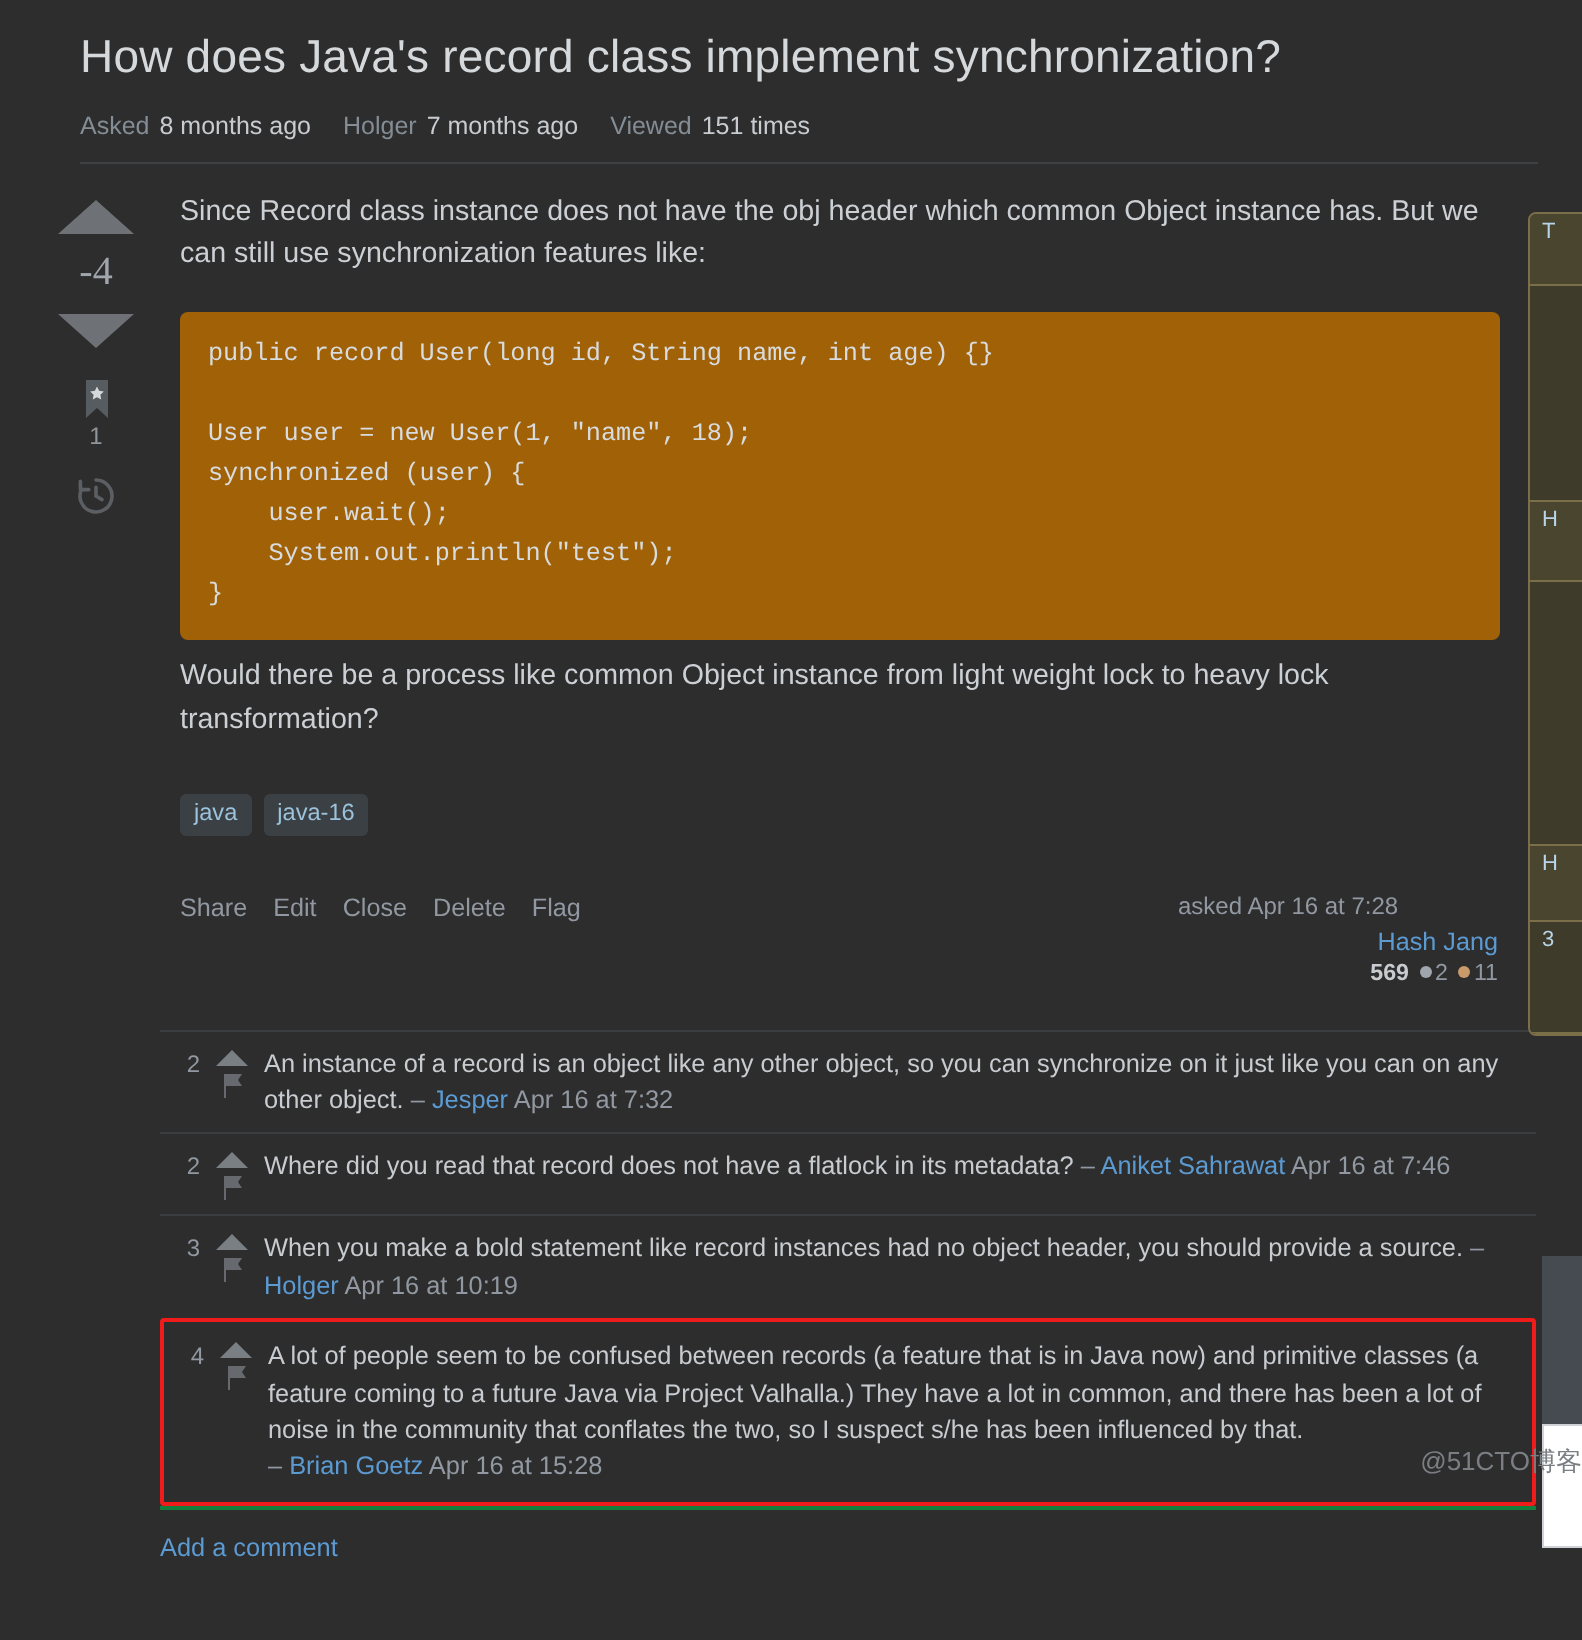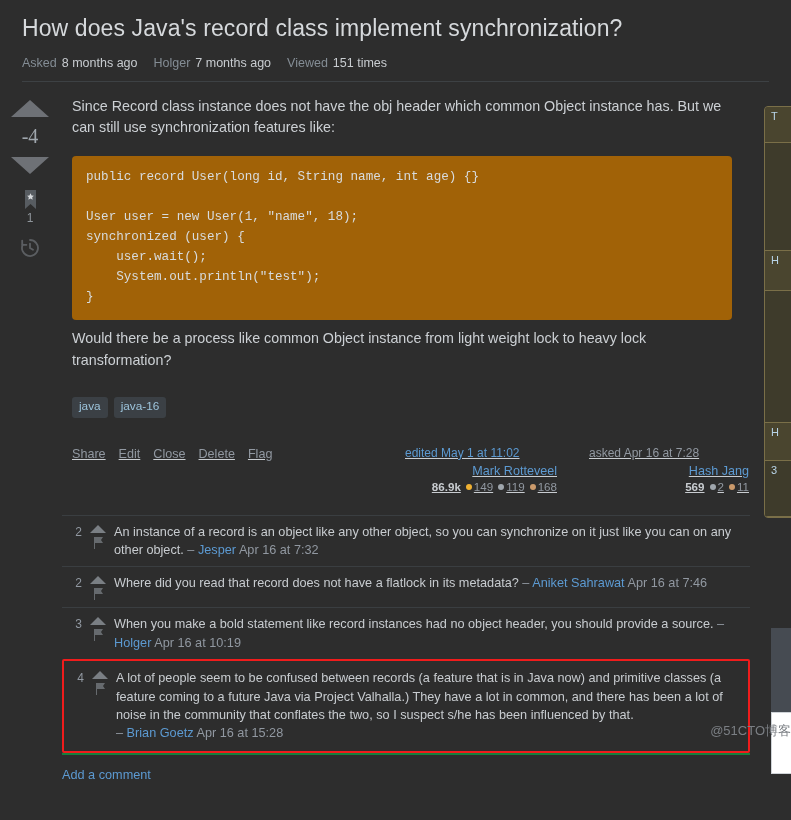--- a/index.html
+++ b/index.html
@@ -7,20 +7,21 @@
     width: 791px; height: 820px;
     background: #2d2d2d;
     font-family: "Liberation Sans", sans-serif;
     overflow: hidden;
   }
   .page {
     position: relative;
     width: 791px; height: 752px;
     background: #2d2d2d;
     color: #c8ccd0;
+    padding-left: 18px;
   }
 
   
   .qheader { padding: 14px 22px 0 22px; }
   .qtitle {
     font-size: 23px;
     font-weight: 400;
     color: #d6d9dc;
     line-height: 1.3;
     letter-spacing: .1px;
@@ -108,21 +109,20 @@
     padding: 4px 7px 5px 7px;
     border-radius: 3px;
     line-height: 1;
     cursor: pointer;
   }
 
   .postmeta {
     margin-top: 28px;
     display: flex;
     align-items: flex-start;
-    text-decoration: underline;
   }
   .actions {
     display: flex;
     gap: 13px;
     font-size: 12.6px;
     color: #9198a1;
     padding-top: 1px;
   }
   .actions span { cursor: pointer; }
   .usercards {
@@ -330,27 +330,20 @@
 
       <div class="postmeta">
         <div class="actions">
           <span>Share</span>
           <span>Edit</span>
           <span>Close</span>
           <span>Delete</span>
           <span>Flag</span>
         </div>
         <div class="usercards">
-          <div class="ucard edited">
-            <div class="utime">edited May 1 at 11:02</div>
-            <div class="uname">Mark Rotteveel</div>
-            <div class="urep">
-              <b>86.9k</b><span class="badge-dot gold"></span><span>149</span><span class="badge-dot silver"></span><span>119</span><span class="badge-dot bronze"></span><span>168</span>
-            </div>
-          </div>
           <div class="ucard">
             <div class="utime plain">asked Apr 16 at 7:28</div>
             <div class="uname">Hash Jang</div>
             <div class="urep">
               <b>569</b><span class="badge-dot silver"></span><span>2</span><span class="badge-dot bronze"></span><span>11</span>
             </div>
           </div>
         </div>
       </div>
     </div>

